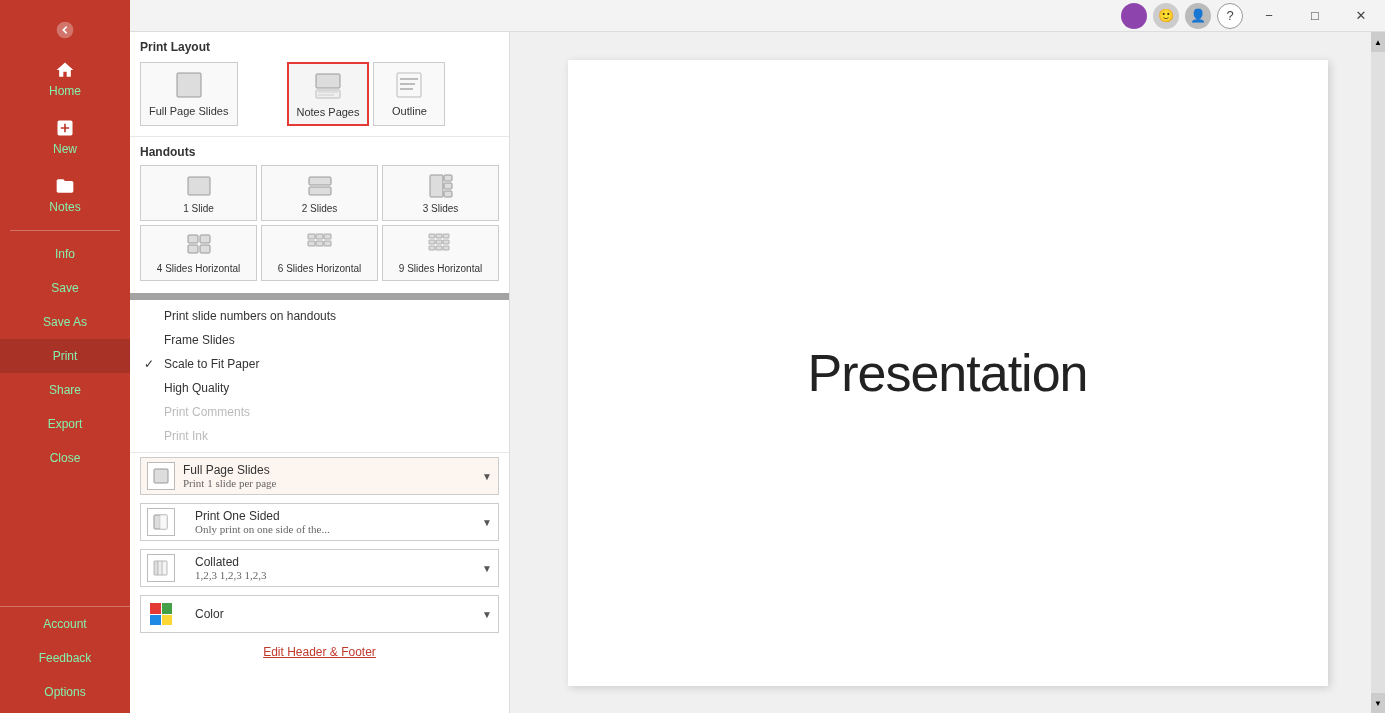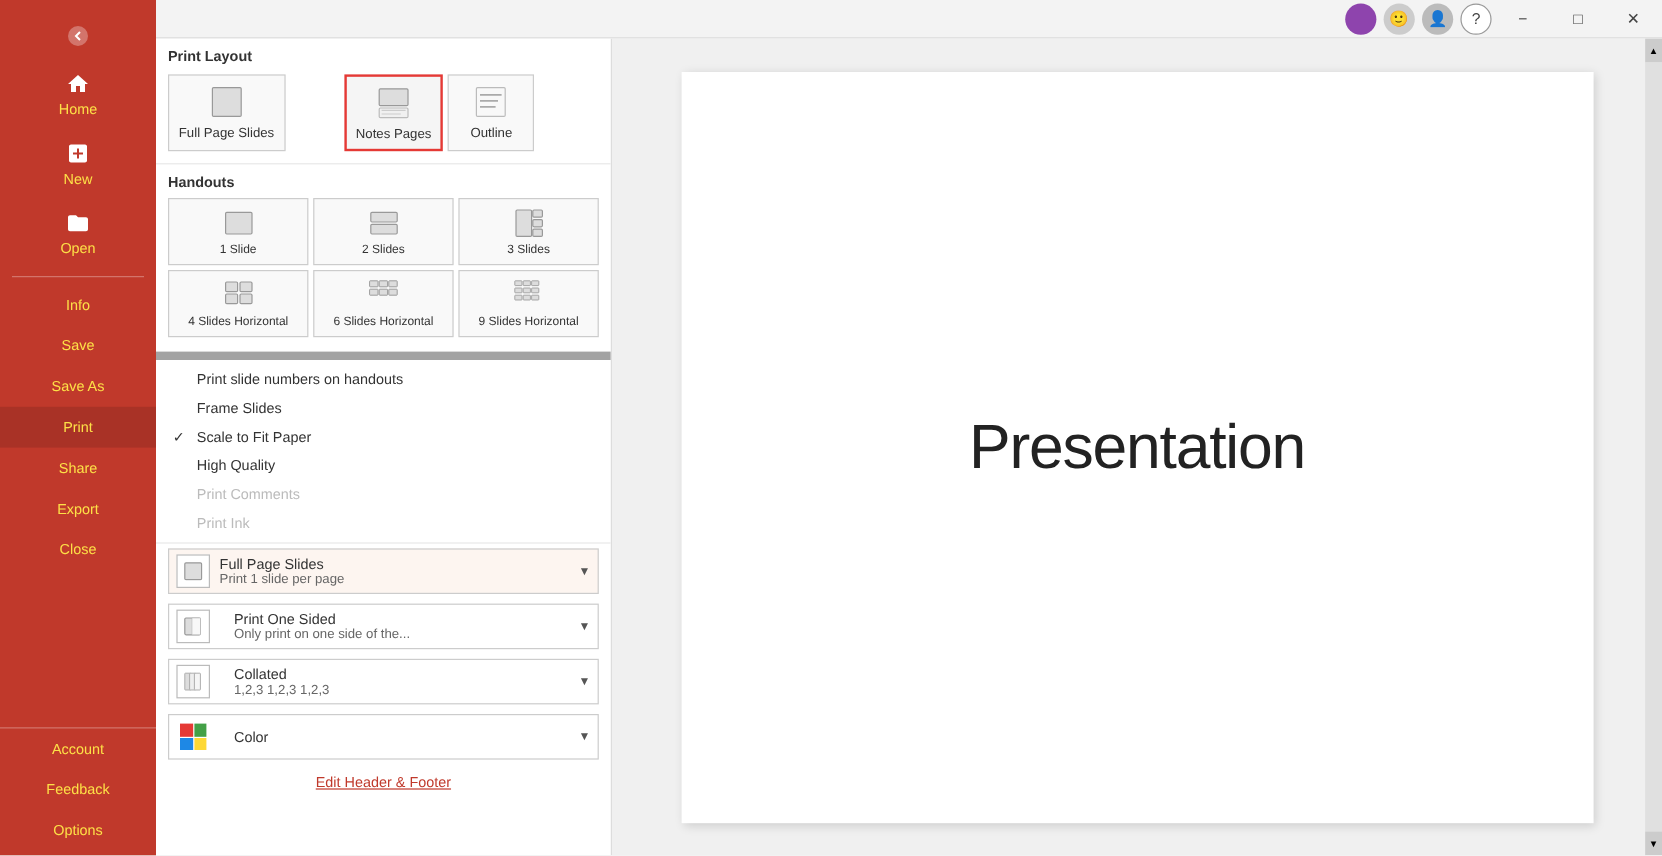--- a/index.html
+++ b/index.html
@@ -17,21 +17,21 @@
     .sidebar-top {
       padding: 10px 0;
     }
     .sidebar-item {
       display: flex;
       flex-direction: column;
       align-items: center;
       padding: 10px 8px;
       cursor: pointer;
       font-size: 12px;
-      color: #fde047;
+      color: #86efac;
       gap: 4px;
     }
     .sidebar-item.active { background: #a93226; text-align: center; }
     .sidebar-item svg { width: 20px; height: 20px; fill: white; }
     .sidebar-divider { border: none; border-top: 1px solid rgba(255,255,255,0.3); margin: 6px 10px; }
     .sidebar-bottom {
       margin-top: auto;
       border-top: 1px solid rgba(255,255,255,0.3);
       padding-bottom: 4px;
     }
@@ -180,21 +180,21 @@
       cursor: pointer;
       padding: 4px 6px;
       gap: 8px;
     }
     .dropdown-icon {
       width: 28px; height: 28px; border: 1px solid #bbb; background: white;
       display: flex; align-items: center; justify-content: center; font-size: 11px;
     }
     .dropdown-text { flex: 1; }
     .dropdown-text .main-text { font-size: 12px; font-weight: 500; color: #333; }
-    .dropdown-text .sub-text { font-size: 11px; color: #666; }
+    .dropdown-text .sub-text { font-size: 11px; color: #666; font-family: Liberation Serif, serif; }
     .dropdown-arrow { font-size: 10px; color: #555; }
 
     .dropdown-row.white-bg { background: white; gap: 20px; }
 
     .color-icon {
       width: 28px; height: 28px; display: flex; align-items: center; justify-content: center;
     }
     .color-squares {
       display: grid; grid-template-columns: 1fr 1fr; grid-template-rows: 1fr 1fr; width: 22px; height: 22px; gap: 1px;
     }
@@ -270,21 +270,21 @@
     <div class="sidebar-item">
       <svg viewBox="0 0 24 24">
           <path d="M19 3H5c-1.1 0-2 .9-2 2v14c0 1.1.9 2 2 2h14c1.1 0 2-.9 2-2V5c0-1.1-.9-2-2-2zm-2 10h-4v4h-2v-4H7v-2h4V7h2v4h4v2z" fill="white"></path>
         </svg>
       <span>New</span>
     </div>
     <div class="sidebar-item">
       <svg viewBox="0 0 24 24">
           <path d="M20 6h-8l-2-2H4c-1.1 0-2 .9-2 2v12c0 1.1.9 2 2 2h16c1.1 0 2-.9 2-2V8c0-1.1-.9-2-2-2z" fill="white"></path>
         </svg>
-      <span>Open</span>
+      <span>Notes</span>
     </div>
     <hr class="sidebar-divider">
     <div class="sidebar-item">
       <span>Info</span>
     </div>
     <div class="sidebar-item">
       <span>Save</span>
     </div>
     <div class="sidebar-item">
       <span>Save As</span>

